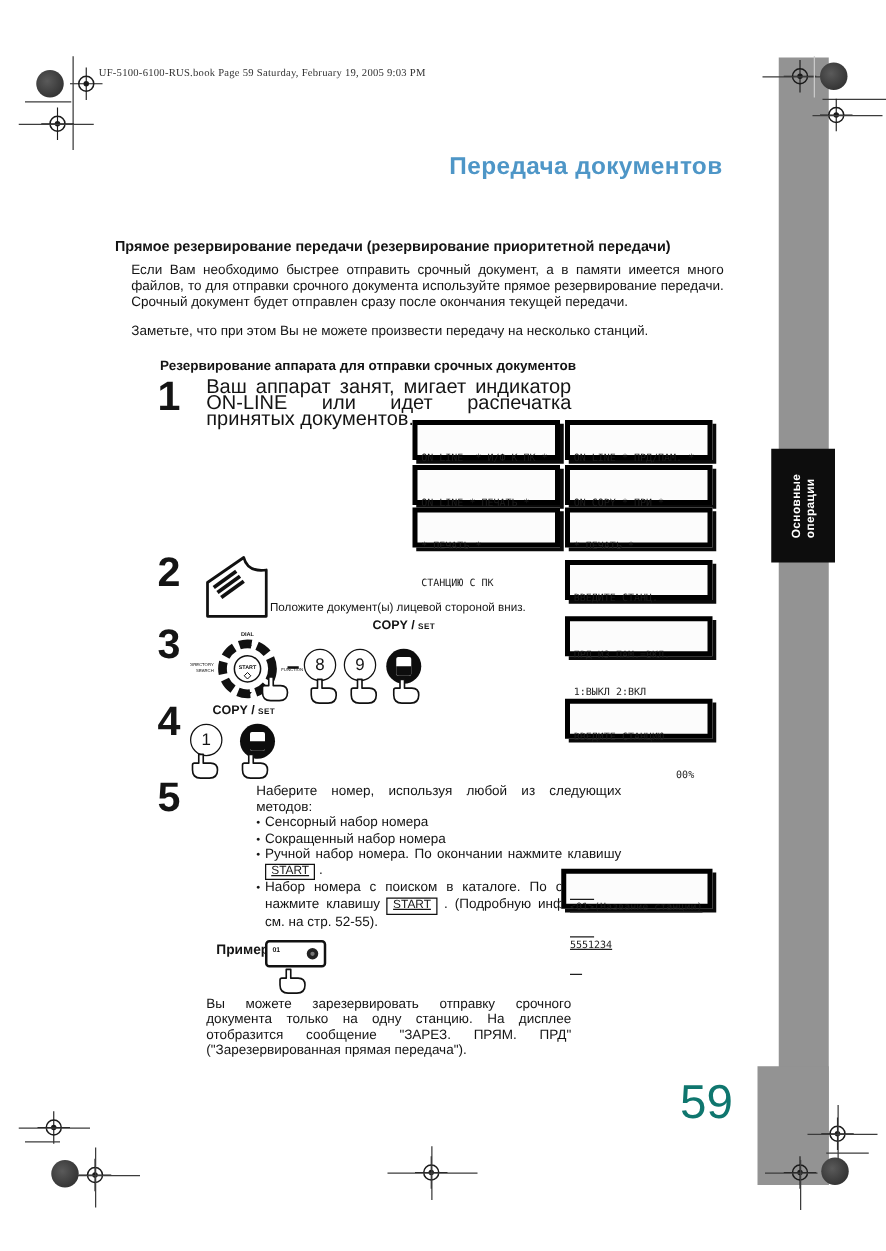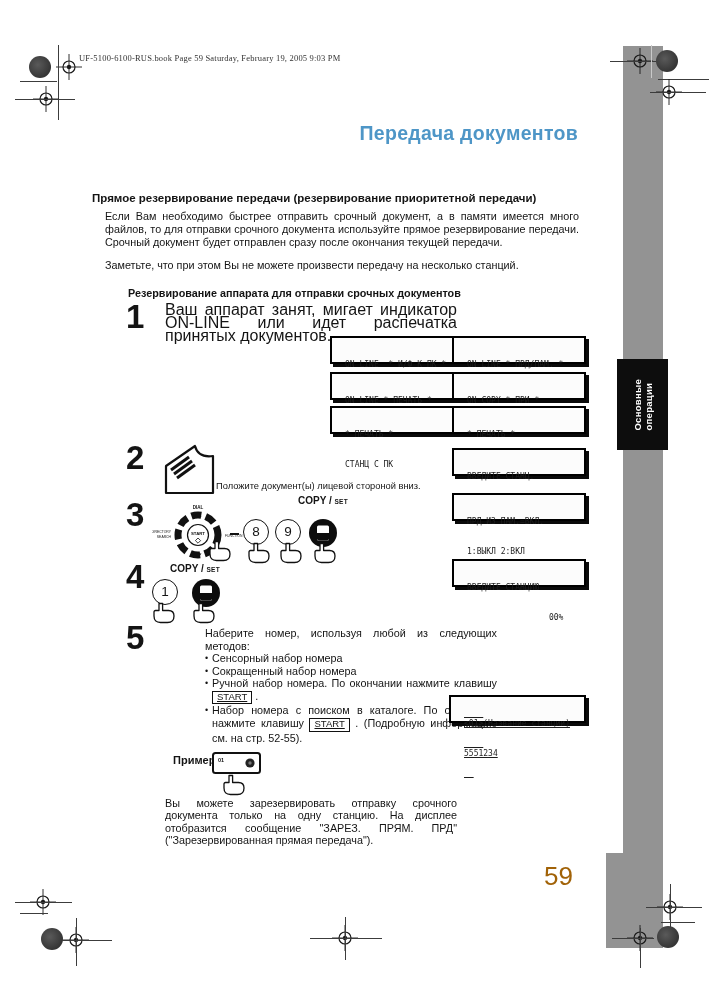--- a/index.html
+++ b/index.html
@@ -15,25 +15,25 @@
                  background:var(--bar-gray,#8d8d8d); color:#fff; font-weight:bold;
                  font-size:15.5px; line-height:23px; padding-left:9px; letter-spacing:.2px; }
   .subsection { position:absolute; left:92px; top:192px; font-weight:bold; font-size:11.5px; }
   .para { position:absolute; font-size:10.8px; line-height:13.2px; text-align:justify; }
   .proc-head { position:absolute; left:128px; top:287px; font-weight:bold; font-size:10.8px; }
   .step-num { position:absolute; left:126px; font-size:33px; font-weight:bold; line-height:34px; }
   .step-text { position:absolute; font-size:16px; line-height:12.8px; }
   .just { text-align:justify; }
   .caption { position:absolute; font-size:9.3px; }
   .example-label { position:absolute; font-weight:bold; font-size:11px; }
-  .page-number { position:absolute; left:544px; top:861px; font-size:26px; color:#a16207; }
-
-  
-  .lcd { position:absolute; width:104px; height:20px; background:#fcfcfc; border:2px solid #000000;
-         box-shadow:3px 3px 0 #0a0a0a; padding:2px 13px; white-space:pre; color:#1d1d1d;
+  .page-number { position:absolute; left:544px; top:861px; font-size:38px; color:#0f766e; }
+
+  
+  .lcd { position:absolute; width:104px; height:20px; background:#fcfcfc; border:4px solid #000000;
+         box-shadow:3px 3px 0 #0a0a0a; padding:2px 3px; white-space:pre; color:#1d1d1d;
          font-family:"DejaVu Sans Mono", monospace; font-size:8px; line-height:10px; }
   .lcd.wide { width:107px;text-decoration:underline; }
 
   
   .key { position:absolute; width:24px; height:24px; border:1.6px solid #111; border-radius:50%;
          background:#fff; text-align:center; font-size:13.5px; line-height:24px; }
   .cs-label { position:absolute; width:56px; text-align:center; font-weight:bold; font-size:10px; white-space:nowrap; }
   .cs-label .sub { font-size:6.5px; letter-spacing:.3px; }
   .dash { position:absolute; background:#111; }
   .abs { position:absolute; }
@@ -105,21 +105,21 @@
   <div class="lcd" style="left:330px;top:372px">
     <div>ON LINE * ПЕЧАТЬ *</div>
     <div></div>
   </div>
   <div class="lcd" style="left:452px;top:372px">
     <div>ON COPY * ПРИ *</div>
     <div>ИД-Р:(Идентификатор)</div>
   </div>
   <div class="lcd" style="left:330px;top:406px">
     <div>* ПЕЧАТЬ *</div>
-    <div>СТАНЦ С ПК</div>
+    <div>СТАНЦИЮ С ПК</div>
   </div>
   <div class="lcd" style="left:452px;top:406px">
     <div>* ПЕЧАТЬ *</div>
     <div>Д-Т ПРИНЯТ В ПАМЯТЬ</div>
   </div>
 
   <div class="step-num" style="top:441px">2</div>
   <svg class="abs" style="left:162px;top:443px" width="54" height="52" viewBox="0 0 54 52">
     <path d="M4 23 L33 3 Q36 15 51 13 L51 50 L4 50 Z" fill="#fff" stroke="#111" stroke-width="2.2" stroke-linejoin="round"></path>
     <g stroke="#111" stroke-width="3">

